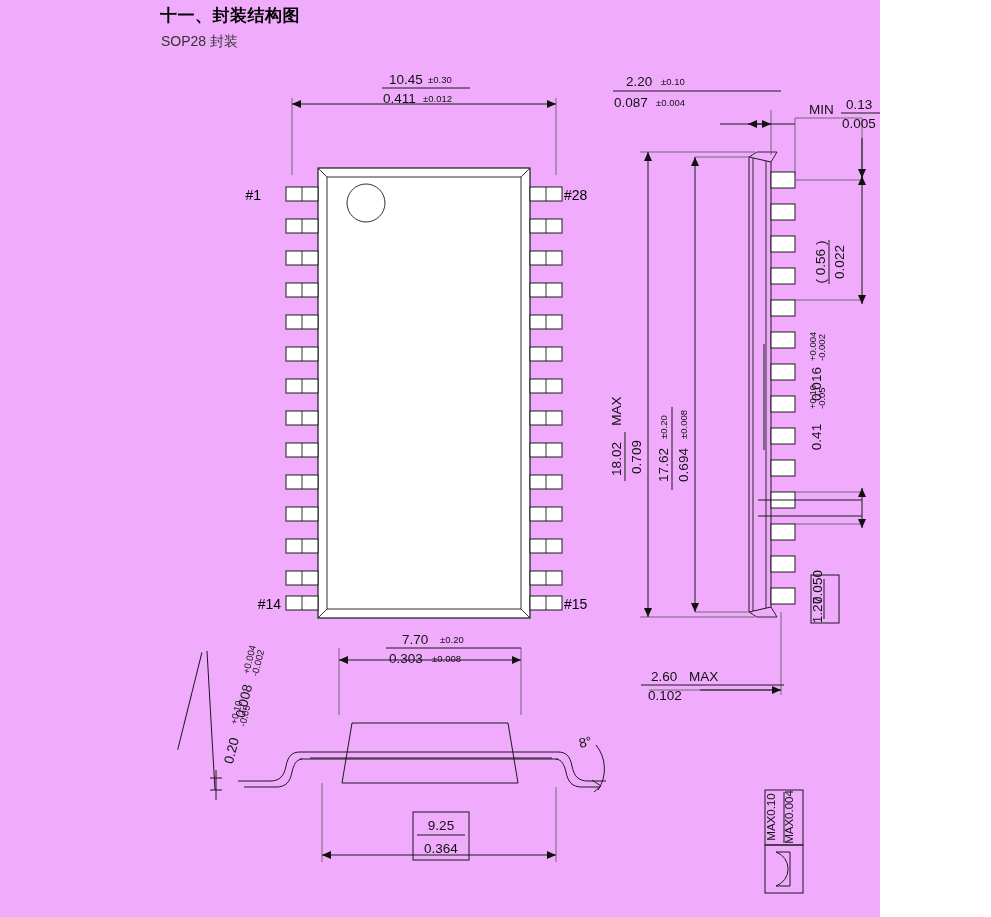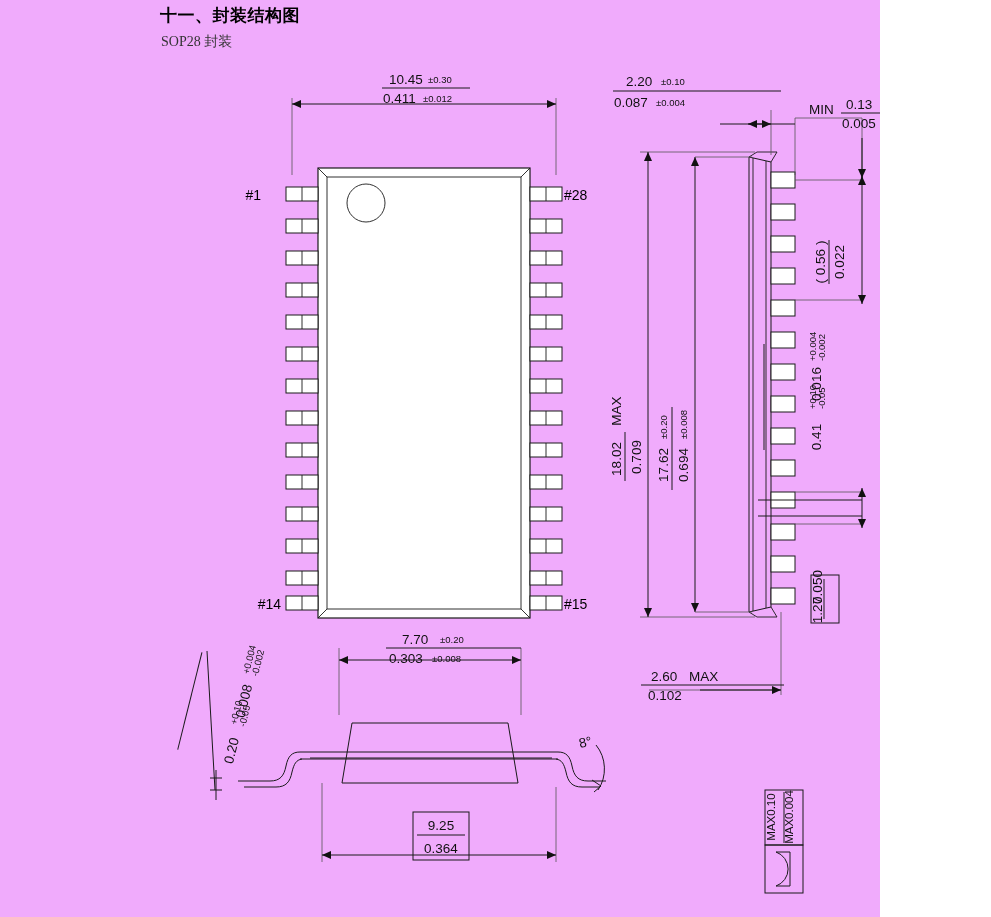--- a/index.html
+++ b/index.html
@@ -25,21 +25,21 @@
     color: #000;
     letter-spacing: 0.5px;
     font-family: "DejaVu Sans", sans-serif;
   }
   #subheading {
     position: absolute;
     left: 161px;
     top: 33px;
     font-size: 14px;
     color: #333;
-    font-family: Liberation Serif, serif;
+    font-family: Liberation Sans, sans-serif;
   }
   #svgwrap {
     position: absolute;
     left: 0; top: 0;
     width: 991px; height: 917px;
   }
   svg { display: block; }
   .ln  { stroke: #1a1a1a; stroke-width: 1; fill: none; }
   .lnT { stroke: #1a1a1a; stroke-width: 0.9; fill: none; }
   .lnX { stroke: #555; stroke-width: 0.8; fill: none; }

